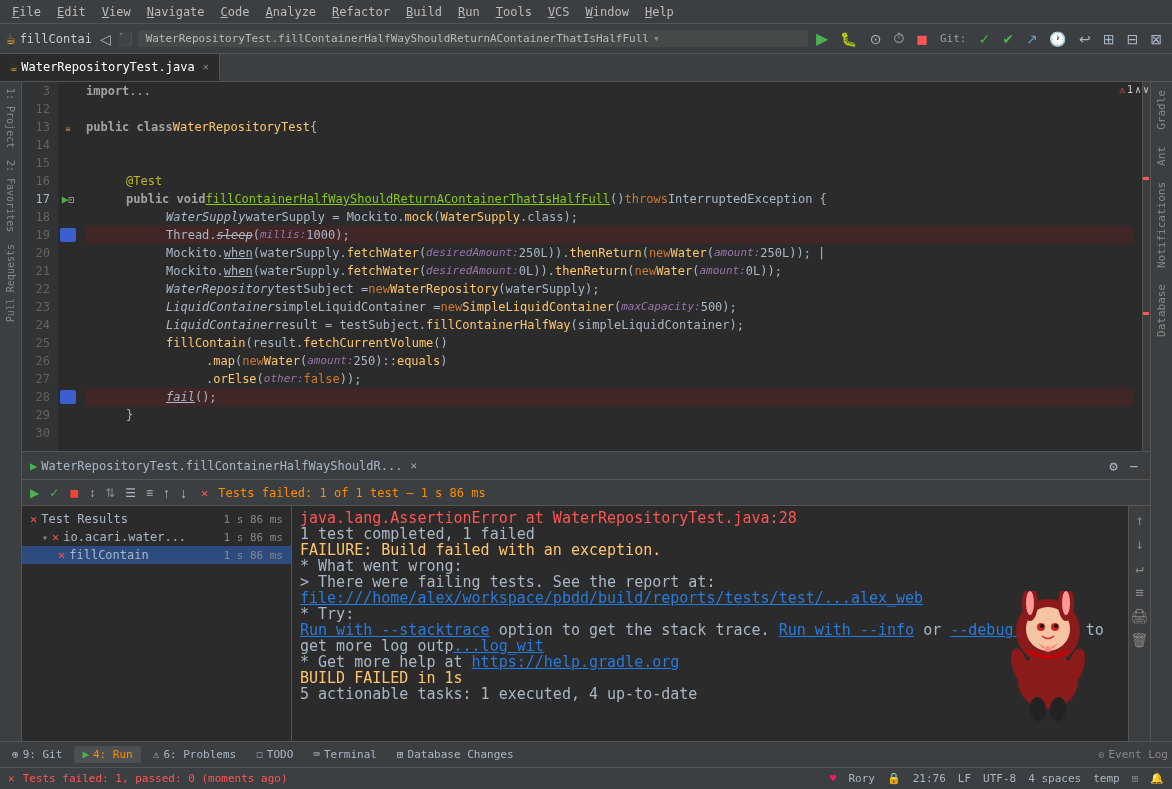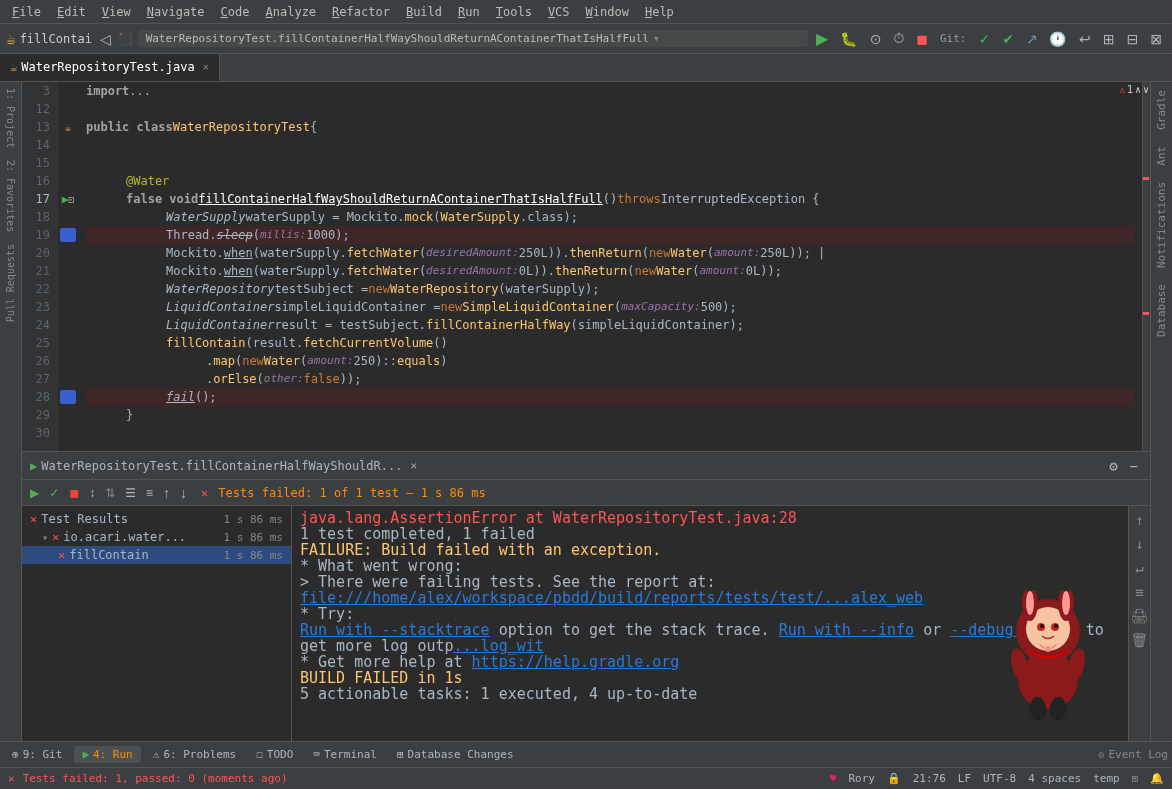--- a/index.html
+++ b/index.html
@@ -466,26 +466,26 @@
         <div class="code-line">&nbsp;</div>
         <div class="code-line">
           <span class="kw">public class </span>
             <span style="color:#ffc66d;">WaterRepositoryTest</span>
             <span> {</span>
         </div>
         <div class="code-line">&nbsp;</div>
         <div class="code-line">&nbsp;</div>
         <div class="code-line">
           <span style="padding-left: 40px;"></span>
-            <span class="annotation">@Water</span>
+            <span class="annotation">@Test</span>
         </div>
         <div class="code-line">
           <span style="padding-left: 40px;"></span>
-          <span class="kw">false void </span>
-          <span style="color:#ffffff; text-decoration: underline; text-align: right;">fillContainerHalfWayShouldReturnAContainerThatIsHalfFull</span>
+          <span class="kw">public void </span>
+          <span style="color:#84cc16; text-decoration: underline; text-align: right;">fillContainerHalfWayShouldReturnAContainerThatIsHalfFull</span>
           <span>() </span>
           <span class="throws-kw">throws </span>
           <span>InterruptedException {</span>
         </div>
         <div class="code-line">
           <span style="padding-left: 80px;"></span>
           <span style="color:#a9b7c6; font-style:italic;">WaterSupply</span>
           <span> waterSupply = Mockito.</span>
           <span class="method">mock</span>
           <span>(</span>

